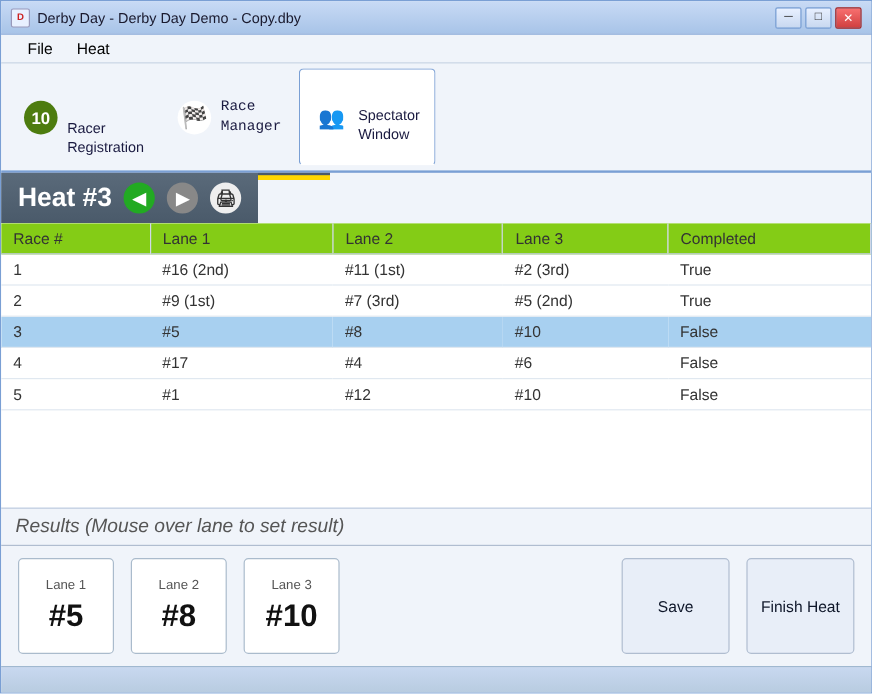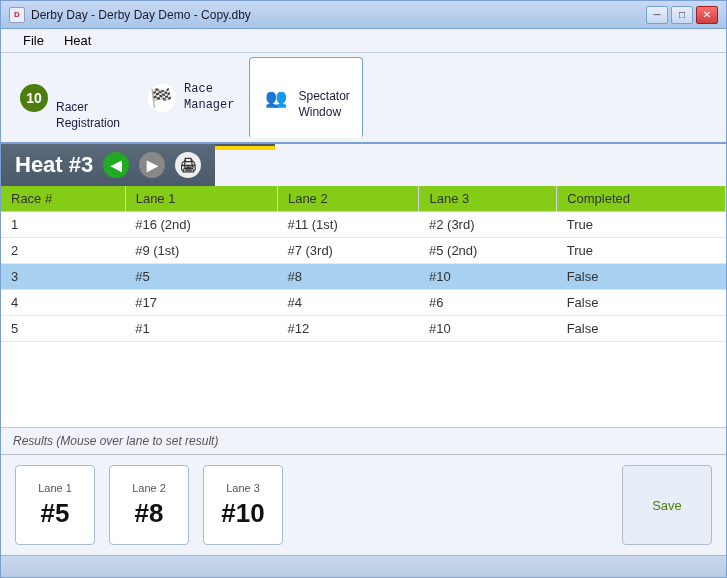--- a/index.html
+++ b/index.html
@@ -186,21 +186,21 @@
       color: #333;
     }
 
     
     .results-bar {
       background: #f0f4fa;
       border-top: 1px solid #c0cde0;
       padding: 6px 12px;
       font-style: italic;
       color: #555;
-      font-size: 12px;
+      font-size: 16px;
     }
     .bottom-section {
       background: #f0f4fa;
       border-top: 1px solid #b0bdd0;
       padding: 10px 14px;
       display: flex;
       align-items: center;
       gap: 14px;
     }
     .lane-card {
@@ -222,21 +222,21 @@
     .lane-card-value {
       font-size: 26px;
       font-weight: bold;
       color: #111;
     }
     .action-btn {
       width: 90px;
       height: 80px;
       border: 1px solid #b0bdd0;
       background: #e8eef8;
-      color: #4d7c0f;
+      color: #0f172a;
       cursor: pointer;
       border-radius: 4px;
       font-size: 13px;
       display: flex;
       align-items: center;
       justify-content: center;
     }
 
     .status-bar {
       height: 22px;
@@ -363,17 +363,20 @@
       <div class="lane-card-value">#8</div>
     </div>
     <div class="lane-card">
       <div class="lane-card-label">Lane 3</div>
       <div class="lane-card-value">#10</div>
     </div>
     <div style="flex:1;"></div>
     <button class="action-btn" disabled="">
       <span>Save</span>
     </button>
+    <button class="action-btn" disabled="">
+      <span>Finish Heat</span>
+    </button>
   </div>
 
   <div class="status-bar"></div>
 
 </div>
 
 </body></html>

